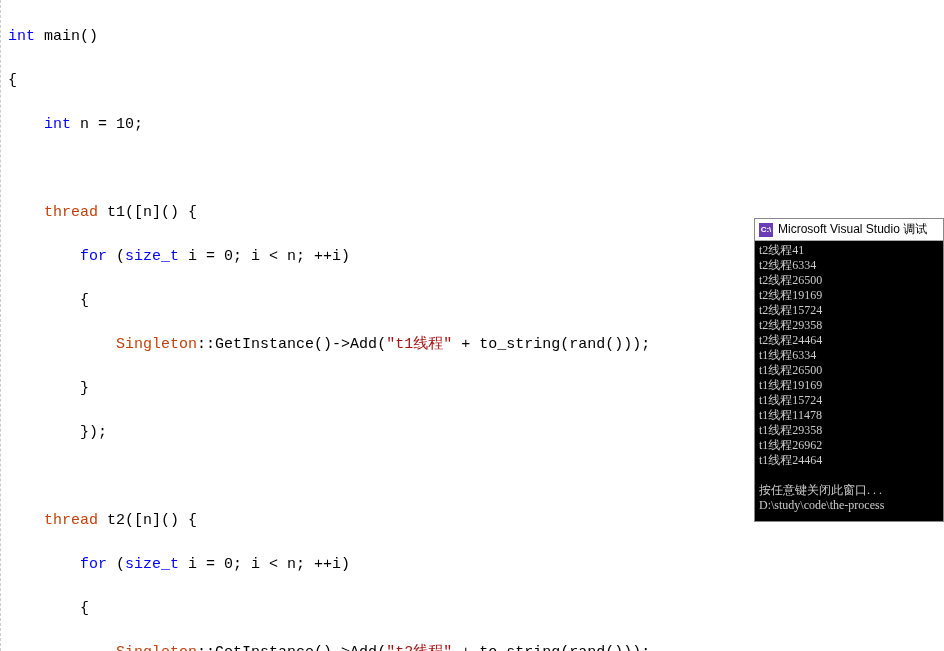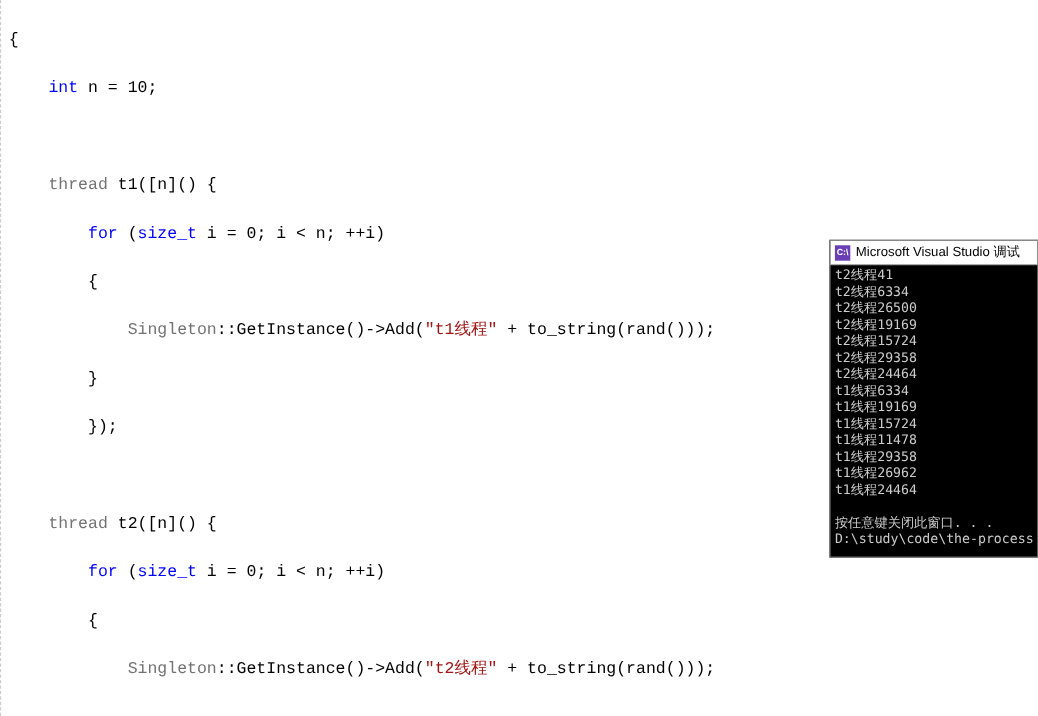--- a/index.html
+++ b/index.html
@@ -21,21 +21,21 @@
     .gutter {
       position: absolute;
       left: 0;
       top: 0;
       width: 2px;
       height: 100%;
       border-left: 1px dashed #ccc;
     }
     .kw { color: #0000ff; }
     .str { color: #a31515; }
-    .scope { color: #737373; }
+    .scope { color: #c2410c; }
     
     .console-window {
       position: absolute;
       top: 218px;
       right: 0;
       width: 190px;
       background: #000;
       color: #ccc;
       font-family: 'SimSun', 'NSimSun', Consolas, monospace;
       font-size: 12px;
@@ -59,35 +59,37 @@
       margin-right: 5px;
       display: flex;
       align-items: center;
       justify-content: center;
       color: #fff;
       font-size: 8px;
       font-weight: bold;
     }
     .console-body {
       padding: 2px 4px 8px 4px;
+      font-family: Liberation Serif, serif;
     }
     .console-line {
       white-space: nowrap;
       overflow: hidden;
     }
     .console-blank {
       height: 15px;
     }
   </style>
 </head>
 <body>
 
 <div class="gutter"></div>
 
 <div class="code-editor">
+<div><span class="kw">int</span><span> main</span><span>()</span></div>
 <div>{</div>
 <div>    <span class="kw">int</span><span> n = 10;</span></div>
 <div>&nbsp;</div>
 <div>    <span class="scope">thread</span><span> t1</span><span>([n]() {</span></div>
 <div>        <span class="kw">for</span><span> (</span><span class="kw">size_t</span><span> i = 0; i &lt; n; ++i)</span></div>
 <div>        {</div>
 <div><span>            </span><span class="scope">Singleton</span><span>::</span><span>GetInstance</span><span>()-&gt;</span><span>Add</span><span>(</span><span class="str">"t1线程"</span><span> + </span><span>to_string</span><span>(</span><span>rand</span><span>()));</span></div>
 <div>        }</div>
 <div>        });</div>
 <div>&nbsp;</div>
@@ -117,20 +119,21 @@
   </div>
   <div class="console-body">
     <div class="console-line">t2线程41</div>
     <div class="console-line">t2线程6334</div>
     <div class="console-line">t2线程26500</div>
     <div class="console-line">t2线程19169</div>
     <div class="console-line">t2线程15724</div>
     <div class="console-line">t2线程29358</div>
     <div class="console-line">t2线程24464</div>
     <div class="console-line">t1线程6334</div>
+    <div class="console-line">t1线程26500</div>
     <div class="console-line">t1线程19169</div>
     <div class="console-line">t1线程15724</div>
     <div class="console-line">t1线程11478</div>
     <div class="console-line">t1线程29358</div>
     <div class="console-line">t1线程26962</div>
     <div class="console-line">t1线程24464</div>
     <div class="console-blank"></div>
     <div class="console-line">按任意键关闭此窗口. . .</div>
     <div class="console-line">D:\study\code\the-process</div>
   </div>

